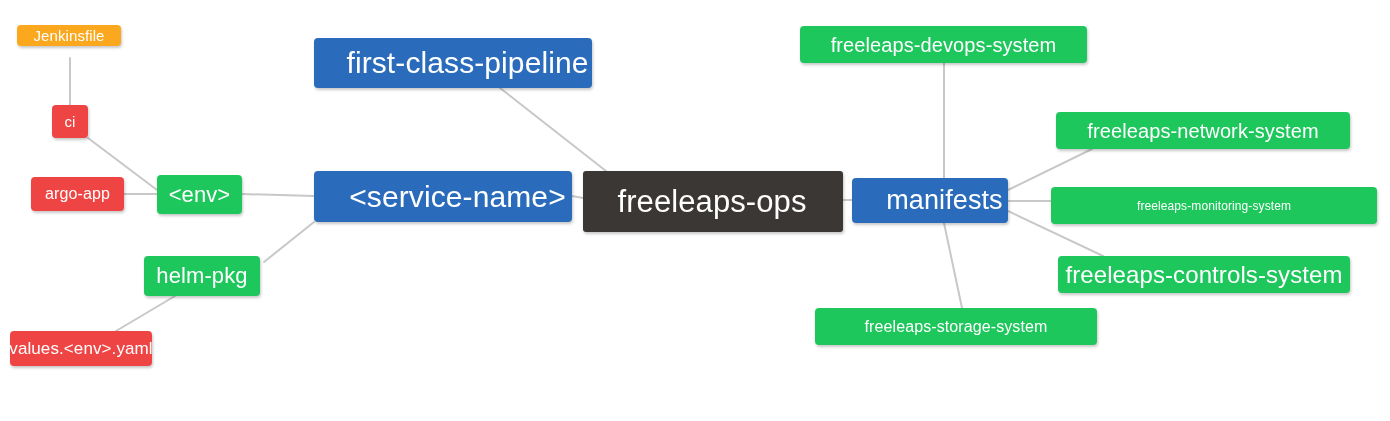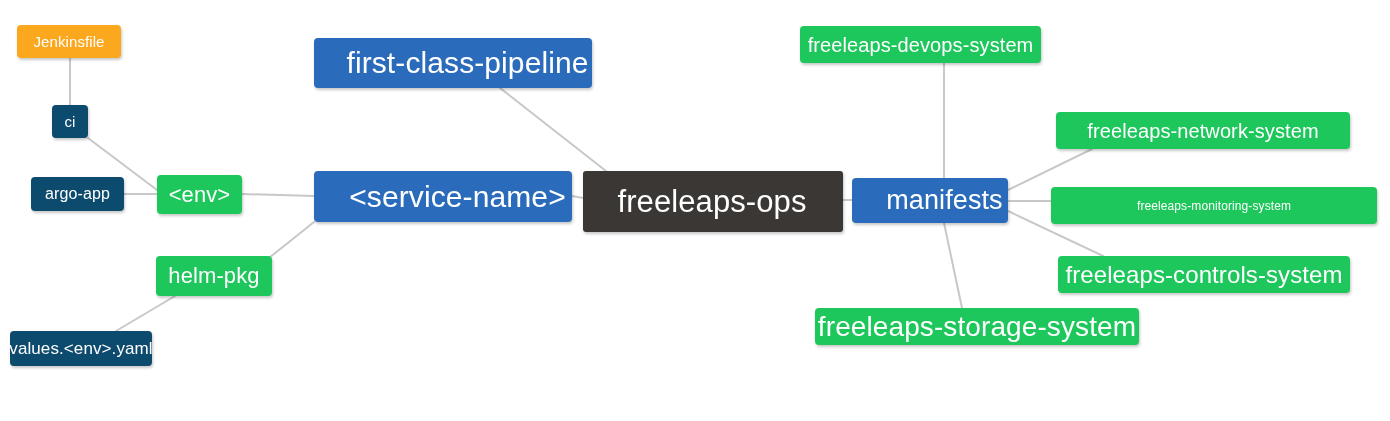--- a/index.html
+++ b/index.html
@@ -51,21 +51,21 @@
     background: #2a6cbb;
     padding-left: 39px;
   }
   .n-green {
     background: #1ec75c;
   }
   .n-orange {
     background: #fba81e;
   }
   .n-red {
-    background: #0c4a6e;
+    background: #ef4444;
   }
 </style>
 </head>
 <body>
 
 <div id="mindmap">
   <svg id="edge-layer" viewBox="0 0 1390 421" width="1390" height="421">
       <line x1="70" y1="58" x2="70" y2="105" stroke="#c8c8c8" stroke-width="2" stroke-linecap="round"></line>
       <line x1="88" y1="138" x2="157" y2="190" stroke="#c8c8c8" stroke-width="2" stroke-linecap="round"></line>
       <line x1="124" y1="194" x2="157" y2="194" stroke="#c8c8c8" stroke-width="2" stroke-linecap="round"></line>
@@ -75,29 +75,29 @@
       <line x1="572" y1="196" x2="583" y2="198" stroke="#c8c8c8" stroke-width="2" stroke-linecap="round"></line>
       <line x1="500" y1="88" x2="606" y2="171" stroke="#c8c8c8" stroke-width="2" stroke-linecap="round"></line>
       <line x1="843" y1="200" x2="852" y2="200" stroke="#c8c8c8" stroke-width="2" stroke-linecap="round"></line>
       <line x1="944" y1="178" x2="944" y2="63" stroke="#c8c8c8" stroke-width="2" stroke-linecap="round"></line>
       <line x1="1008" y1="190" x2="1092" y2="149" stroke="#c8c8c8" stroke-width="2" stroke-linecap="round"></line>
       <line x1="1008" y1="201" x2="1051" y2="201" stroke="#c8c8c8" stroke-width="2" stroke-linecap="round"></line>
       <line x1="1008" y1="211" x2="1103" y2="256" stroke="#c8c8c8" stroke-width="2" stroke-linecap="round"></line>
       <line x1="944" y1="223" x2="962" y2="308" stroke="#c8c8c8" stroke-width="2" stroke-linecap="round"></line>
     </svg>
   <div id="node-layer">
-      <div class="node n-orange" style="left: 17px; top: 25px; width: 104px; height: 33px; font-size: 15px;">Jenkinsfile</div>
+      <div class="node n-orange" style="left: 17px; top: 25px; width: 104px; height: 21px; font-size: 15px;">Jenkinsfile</div>
       <div class="node n-red" style="left: 52px; top: 105px; width: 36px; height: 33px; font-size: 15px;">ci</div>
       <div class="node n-red" style="left: 31px; top: 177px; width: 93px; height: 34px; font-size: 16px;">argo-app</div>
       <div class="node n-green" style="left: 157px; top: 175px; width: 85px; height: 39px; font-size: 22px;">&lt;env&gt;</div>
-      <div class="node n-green" style="left: 156px; top: 256px; width: 116px; height: 40px; font-size: 22px;">helm-pkg</div>
+      <div class="node n-green" style="left: 144px; top: 256px; width: 116px; height: 40px; font-size: 22px;">helm-pkg</div>
       <div class="node n-red" style="left: 10px; top: 331px; width: 142px; height: 35px; font-size: 17px;">values.&lt;env&gt;.yaml</div>
       <div class="node n-blue" style="left: 314px; top: 38px; width: 278px; height: 50px; font-size: 30px;">first-class-pipeline</div>
       <div class="node n-blue" style="left: 314px; top: 171px; width: 258px; height: 51px; font-size: 30px;">&lt;service-name&gt;</div>
       <div class="node n-root" style="left: 583px; top: 171px; width: 260px; height: 61px; font-size: 31px;">freeleaps-ops</div>
       <div class="node n-blue" style="left: 852px; top: 178px; width: 156px; height: 45px; font-size: 27px;">manifests</div>
-      <div class="node n-green" style="left: 800px; top: 26px; width: 241px; height: 37px; font-size: 20px;">freeleaps-devops-system</div>
+      <div class="node n-green" style="left: 800px; top: 26px; width: 287px; height: 37px; font-size: 20px;">freeleaps-devops-system</div>
       <div class="node n-green" style="left: 1056px; top: 112px; width: 294px; height: 37px; font-size: 20px;">freeleaps-network-system</div>
       <div class="node n-green" style="left: 1051px; top: 187px; width: 326px; height: 37px; font-size: 12px;">freeleaps-monitoring-system</div>
       <div class="node n-green" style="left: 1058px; top: 256px; width: 292px; height: 37px; font-size: 24px;">freeleaps-controls-system</div>
-      <div class="node n-green" style="left: 815px; top: 308px; width: 324px; height: 37px; font-size: 28px;">freeleaps-storage-system</div>
+      <div class="node n-green" style="left: 815px; top: 308px; width: 282px; height: 37px; font-size: 16px;">freeleaps-storage-system</div>
     </div>
 </div>
 
 </body></html>

